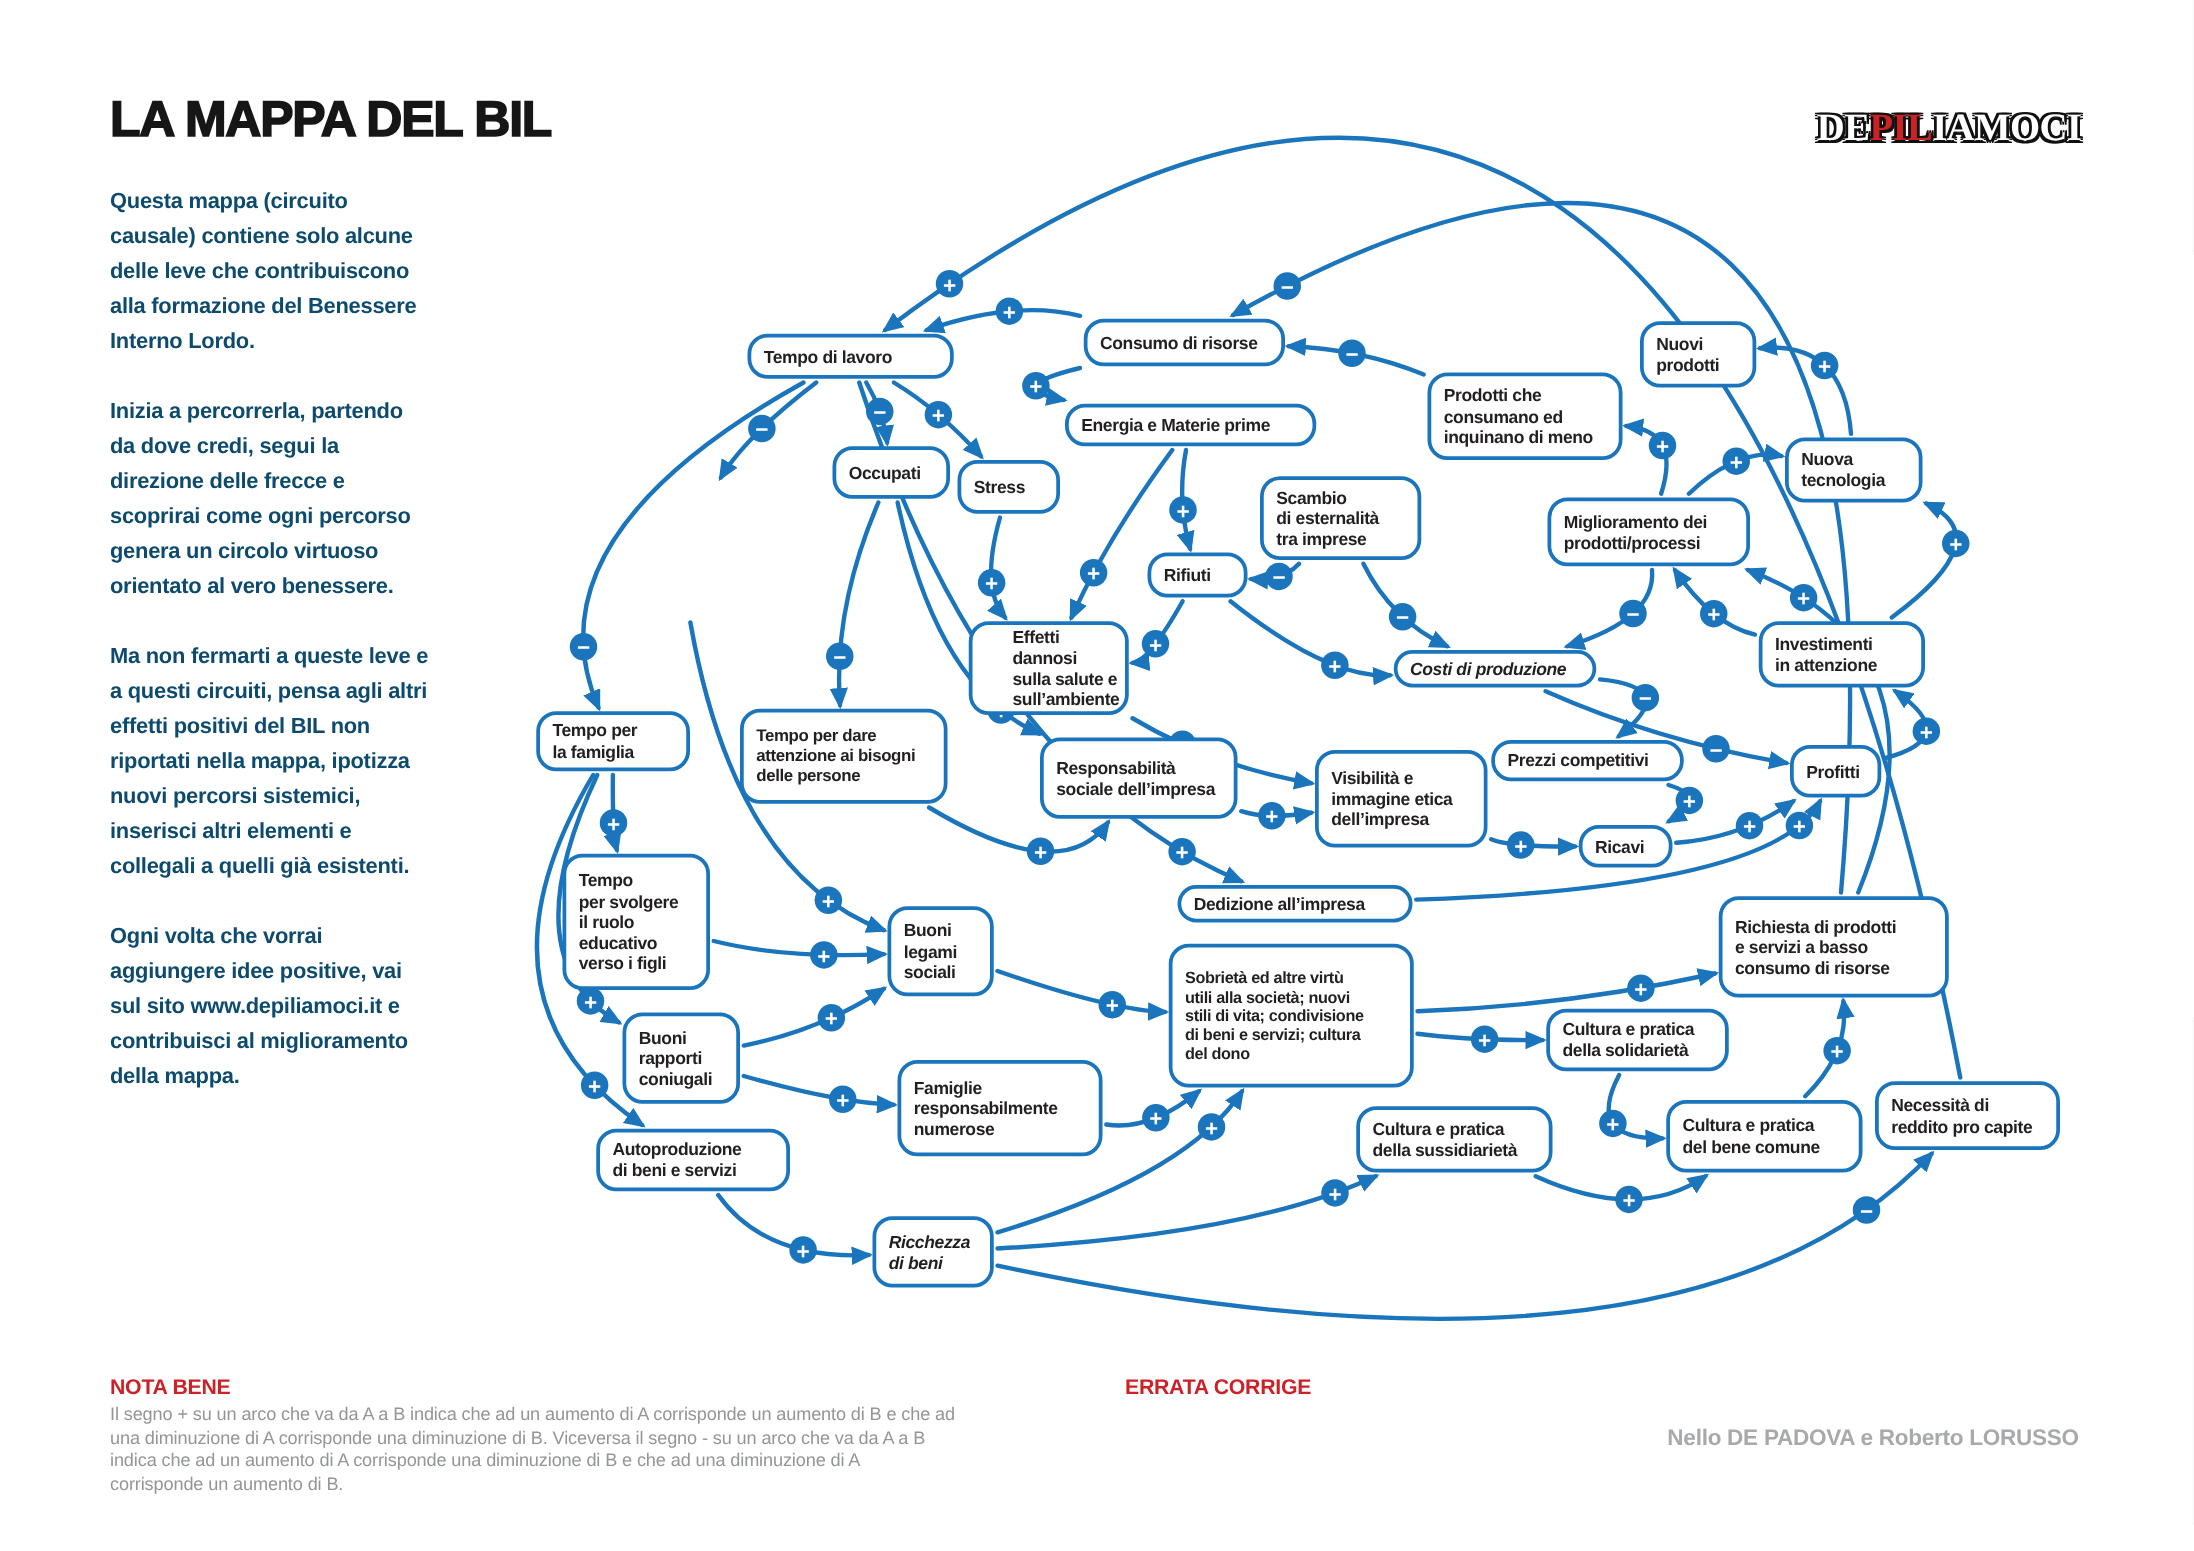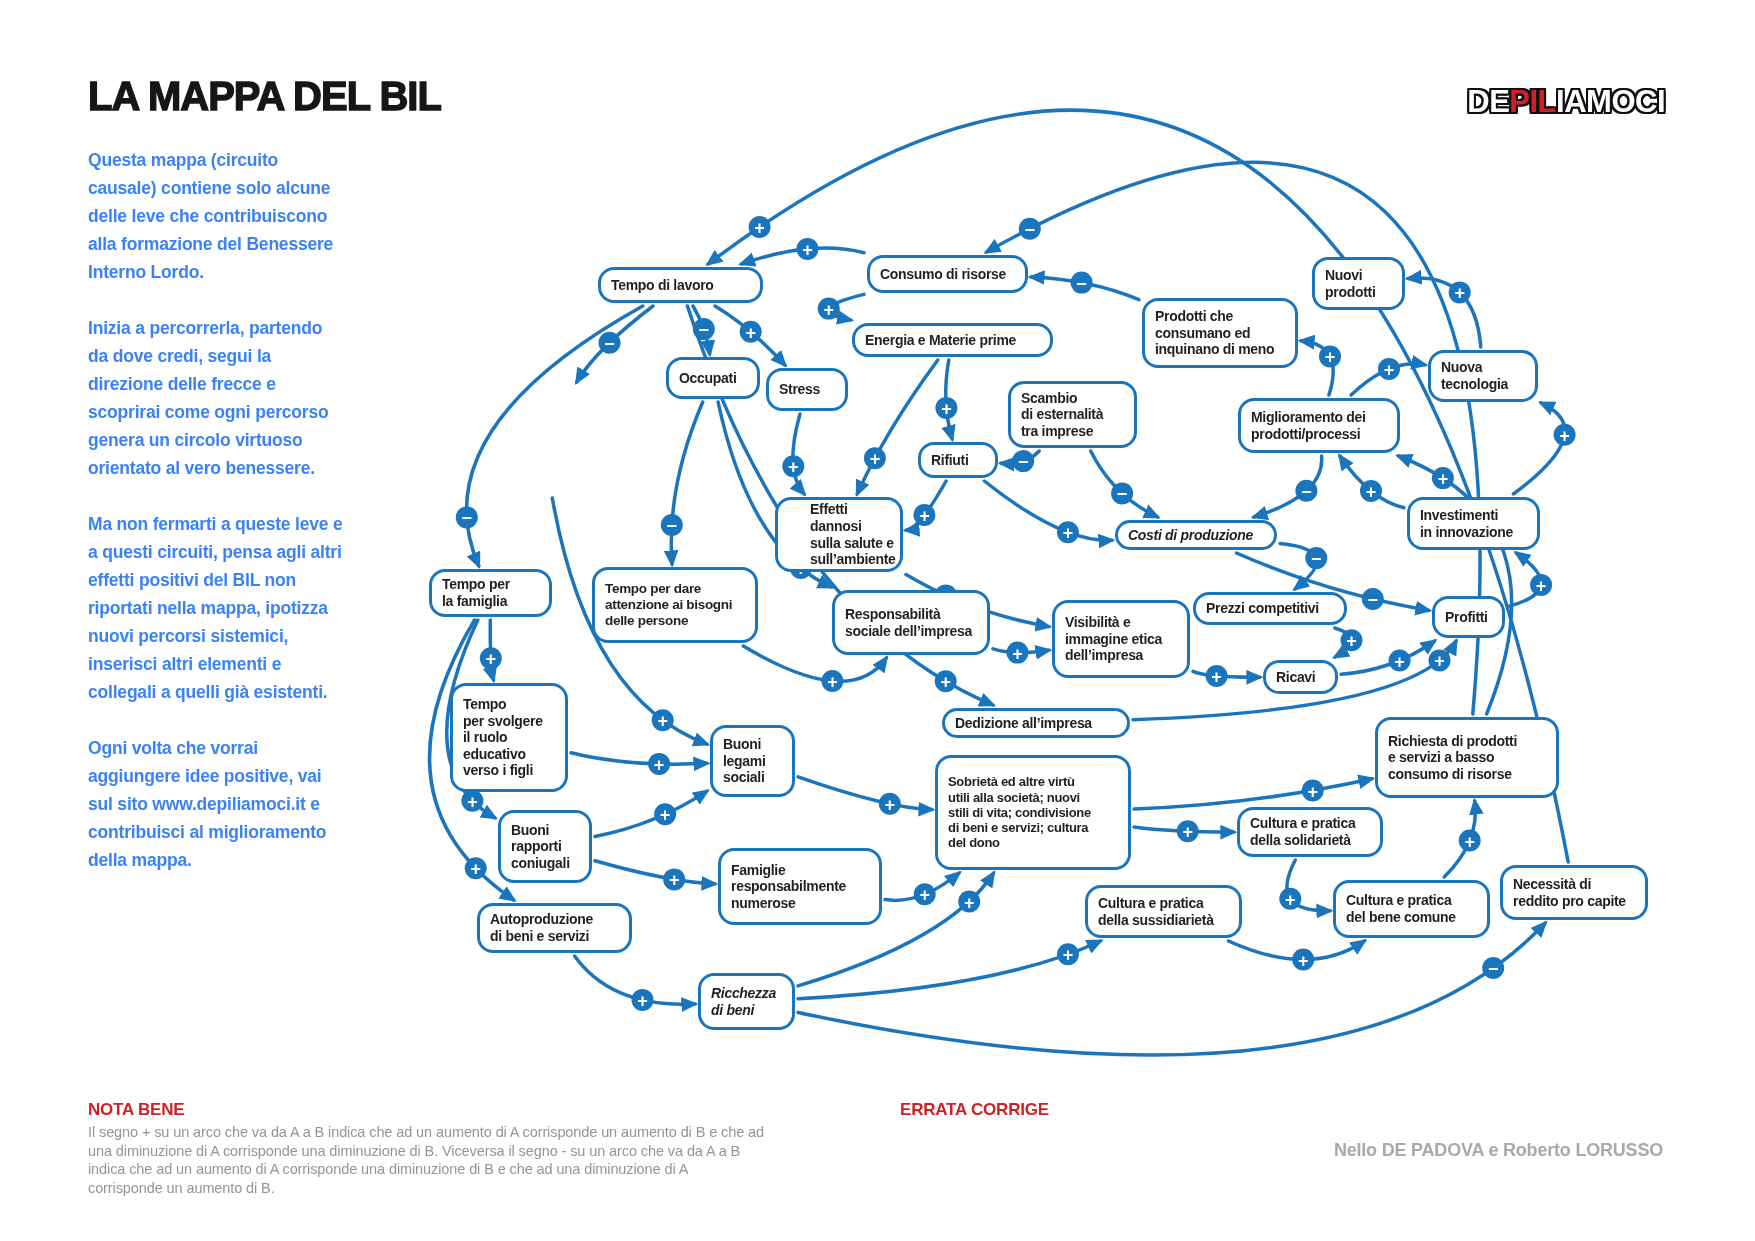--- a/index.html
+++ b/index.html
@@ -2,23 +2,23 @@
 <html><head>
 <meta charset="utf-8">
 <style>
   html,body{margin:0;padding:0;background:#e8e8e8;}
   .page{position:relative;width:1755px;height:1241px;background:#ffffff;overflow:hidden;
         font-family:"Liberation Sans",sans-serif;}
   .title{position:absolute;left:88px;top:74px;font-size:40px;font-weight:700;
          -webkit-text-stroke:1.3px #161616;color:#161616;letter-spacing:-1px;}
   .logo{position:absolute;top:84px;right:90px;font-size:31px;font-weight:700;letter-spacing:-0.5px;white-space:nowrap;}
   .logo span{color:#fff;text-shadow:-2px -2px 0 #101010,2px -2px 0 #101010,-2px 2px 0 #101010,2px 2px 0 #101010,
-             -2px 0 0 #101010,2px 0 0 #101010,0 -2px 0 #101010,0 2px 0 #101010;}
+             -2px 0 0 #101010,2px 0 0 #101010,0 -2px 0 #101010,0 2px 0 #101010;font-family:Liberation Serif, serif;}
   .logo .pil{color:#cc2227;}
-  .sidebar{position:absolute;left:88px;top:146px;width:258px;color:#3b82f6;font-weight:700;
+  .sidebar{position:absolute;left:88px;top:146px;width:258px;color:#0c4a6e;font-weight:700;
            font-size:17.5px;line-height:28px;letter-spacing:-0.2px;}
   .sidebar p{margin:0 0 28px 0;}
   .diagram-svg{position:absolute;left:0;top:0;z-index:1;}
   .node-layer{position:absolute;left:0;top:0;width:100%;height:100%;z-index:2;pointer-events:none;}
   .node{position:absolute;box-sizing:border-box;border:3.5px solid #1b75bc;border-radius:16px;
         background:#fff;color:#231f20;font-weight:700;font-size:14px;line-height:1.18;
         letter-spacing:-0.3px;display:flex;align-items:center;padding:3px 6px 3px 10px;
         white-space:pre-line;}
   .notes{position:absolute;z-index:3;}
   .note-title{font-size:17px;font-weight:700;color:#cc2227;margin:0 0 3px 0;letter-spacing:-0.2px;}
@@ -341,21 +341,21 @@
 di esternalità
 tra imprese</div>
       <div class="node" style="left: 1238px; top: 398px; width: 162px; height: 55px;">Miglioramento dei
 prodotti/processi</div>
       <div class="node" style="left: 918px; top: 442px; width: 80px; height: 36px;">Rifiuti</div>
       <div class="node" style="left: 775px; top: 497px; width: 128px; height: 75px; padding-left: 32px;">Effetti dannosi
 sulla salute e
 sull’ambiente</div>
       <div class="node" style="left: 1115px; top: 520px; width: 162px; height: 30px; font-style: italic;">Costi di produzione</div>
       <div class="node" style="left: 1407px; top: 497px; width: 133px; height: 53px;">Investimenti
-in innovazione</div>
+in attenzione</div>
       <div class="node" style="left: 429px; top: 569px; width: 123px; height: 48px;">Tempo per
 la famiglia</div>
       <div class="node" style="left: 592px; top: 567px; width: 166px; height: 76px; font-size: 13.5px;">Tempo per dare
 attenzione ai bisogni
 delle persone</div>
       <div class="node" style="left: 832px; top: 590px; width: 158px; height: 65px;">Responsabilità
 sociale dell’impresa</div>
       <div class="node" style="left: 1052px; top: 600px; width: 138px; height: 78px;">Visibilità e
 immagine etica
 dell’impresa</div>

